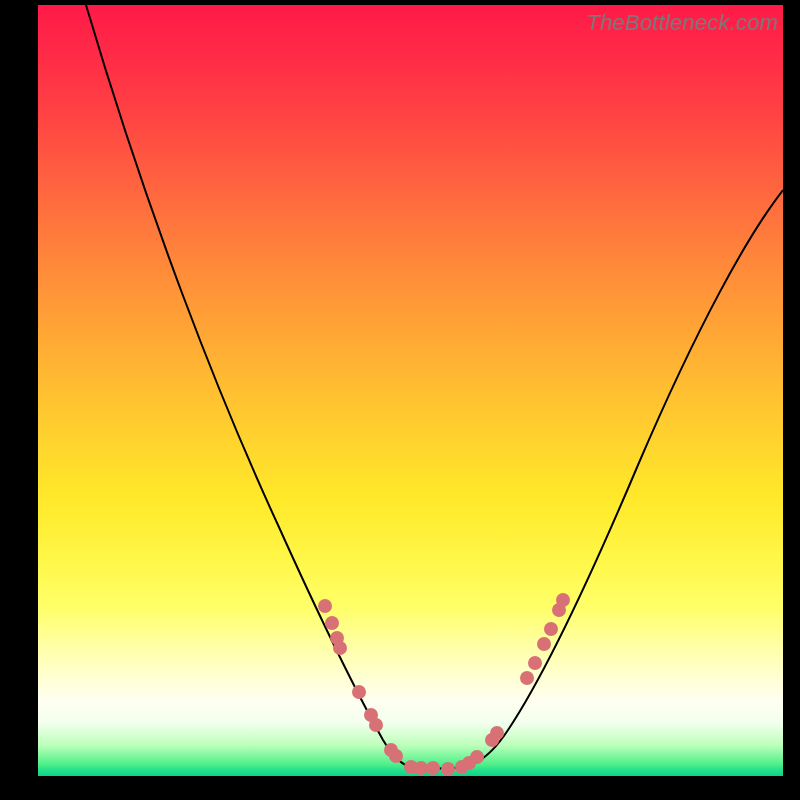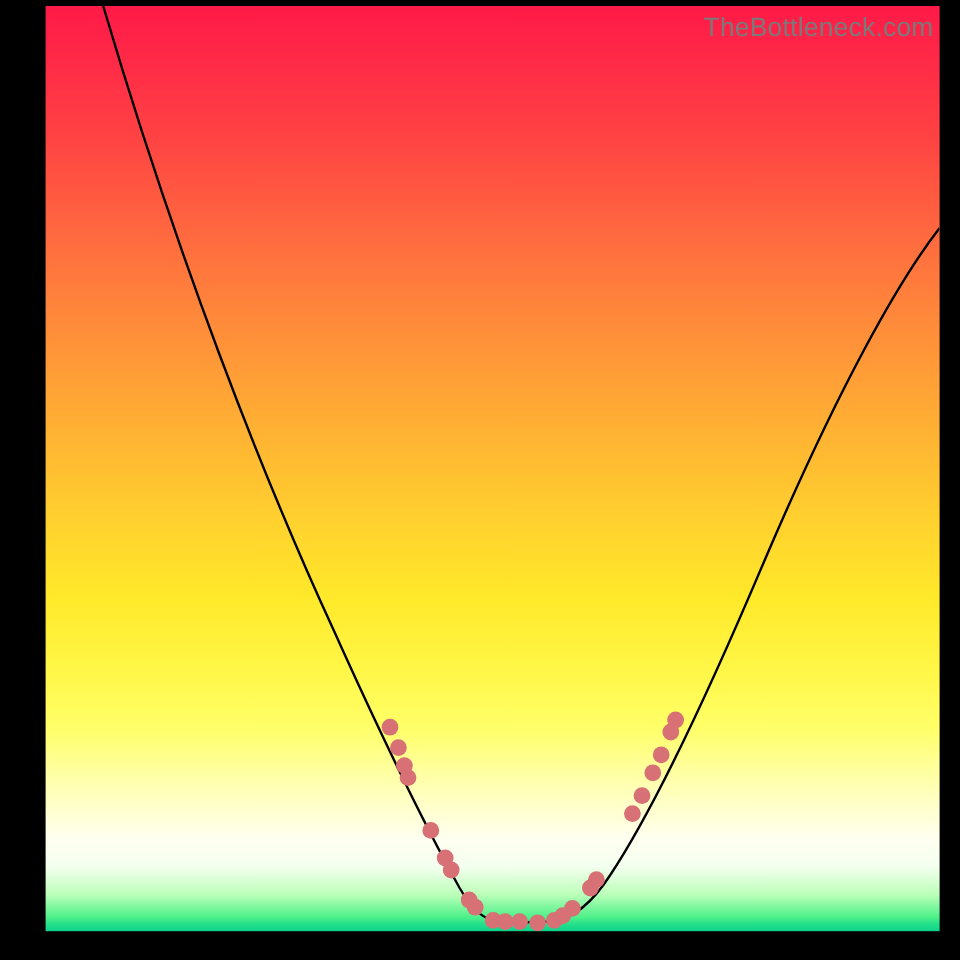--- a/index.html
+++ b/index.html
@@ -4,20 +4,21 @@
 <style>
   * { margin: 0; padding: 0; box-sizing: border-box; }
   html, body { width: 800px; height: 800px; overflow: hidden; }
   body { background: #000; font-family: Arial, Helvetica, sans-serif; }
 
   .frame {
     position: absolute;
     left: 0; top: 0;
     width: 800px; height: 800px;
     background: #000;
+    font-style: italic;
   }
 
   .plot {
     position: absolute;
     left: 38px;
     top: 5px;
     width: 745px;
     height: 771px;
     overflow: hidden;
     background: linear-gradient(to bottom,

